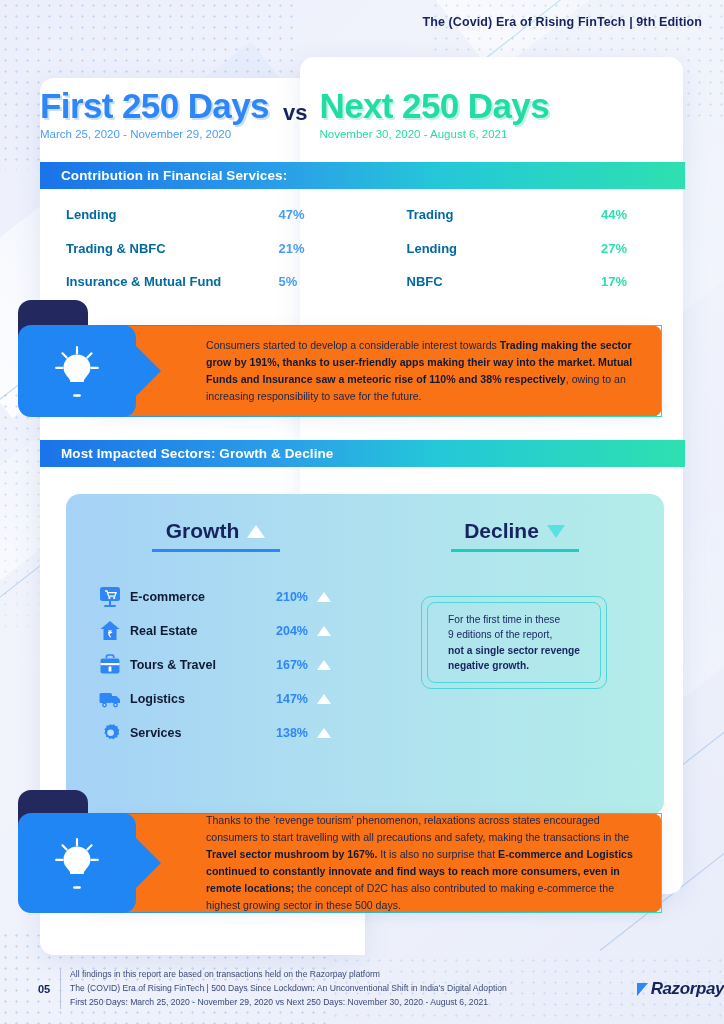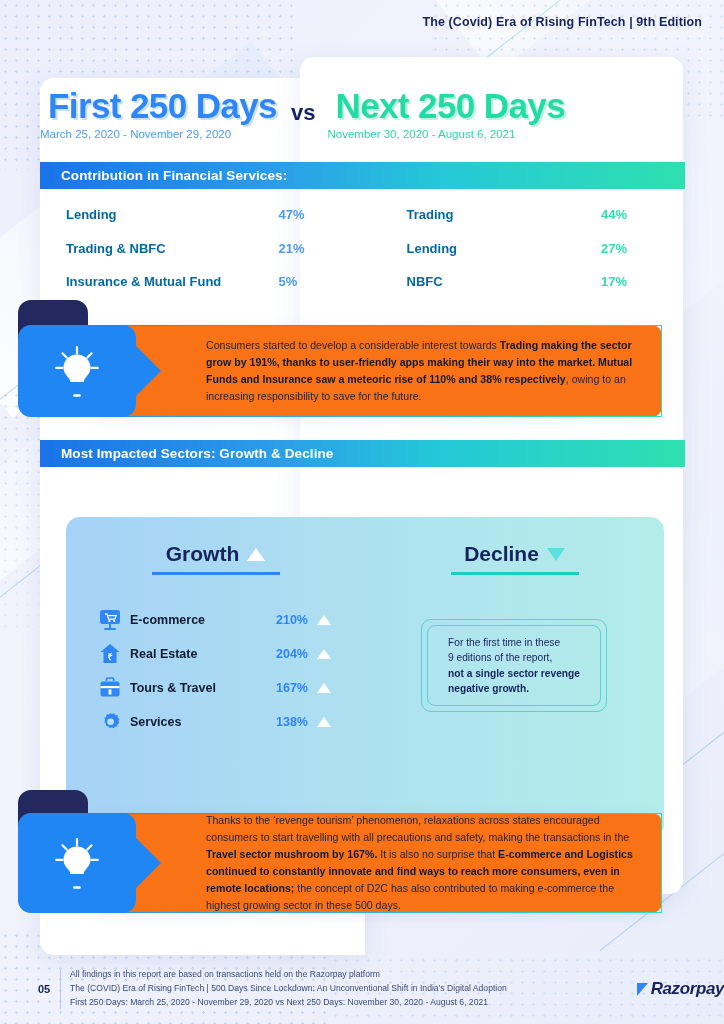--- a/index.html
+++ b/index.html
@@ -82,21 +82,20 @@
 
   
   .titles { position: absolute; left: 40px; top: 88px; width: 643px; height: 70px; }
   .title-row { display: flex; align-items: flex-start; }
   .title-block { position: relative; }
   .big-title {
     font-size: 35px;
     font-weight: bold;
     letter-spacing: -.6px;
     line-height: 1.05;
-    padding-left: 8px;
   }
   .t-blue  { color: #2f86f6; text-shadow: 2px 2px 0 #c9e0fb; }
   .t-green { color: #23dca4; text-shadow: 2px 2px 0 #bdf2e4; }
   .vs {
     font-size: 22px; font-weight: bold; color: #16235e;
     margin: 12px 12px 0 14px;
   }
   .sub-date { font-size: 11.5px; margin-top: 3px; }
   .s-blue { color: #4a9df0; }
   .s-green { color: #23dca4; }
@@ -174,21 +173,20 @@
   .co2 .callout-bulb { top: 23px; height: 100px; }
   .co2 .callout-body { left: 90px; top: 23px; width: 572px; height: 100px;
                        display:flex; align-items:center; }
 
   
   .gd-panel {
     position: absolute; left: 66px; top: 494px; width: 598px; height: 321px;
     background: linear-gradient(90deg, #a5d2f6 0%, #aee0f0 48%, #b3ede9 100%);
     border-radius: 14px;
     display: flex;
-    margin-top: 23px;
   }
   .gd-col { width: 50%; position: relative; }
   .gd-head {
     text-align: center; margin-top: 25px;
     font-size: 21px; font-weight: bold; color: #17235c;
     display: flex; align-items: center; justify-content: center; gap: 8px;
   }
   .gd-underline {
     width: 128px; height: 2.5px; margin: 6px auto 0;
   }
@@ -401,20 +399,33 @@
             <path d="M8.5 4V2.6c0-.9.7-1.6 1.6-1.6h4c.9 0 1.6.7 1.6 1.6V4" stroke="#2f86f6" stroke-width="1.7" fill="none"></path>
             <rect x="2.5" y="4.5" width="19" height="15" rx="2.2" fill="#2f86f6"></rect>
             <rect x="2.5" y="9" width="19" height="2.2" fill="#ffffff"></rect>
             <rect x="10.6" y="12.5" width="2.8" height="5" fill="#ffffff"></rect>
           </svg>
           <div class="g-name">Tours &amp; Travel</div>
           <div class="g-val">167%</div>
           <span class="g-arrow"></span>
         </div>
 
+        <div class="growth-row">
+          <svg class="g-icon" viewBox="0 0 26 22">
+            <rect x="1.5" y="5" width="12.5" height="10" rx="1.6" fill="#2f86f6"></rect>
+            <path d="M14 8h4.3l3.7 3.6V15H14z" fill="#2f86f6"></path>
+            <circle cx="6.5" cy="17" r="2.4" fill="#2f86f6"></circle>
+            <circle cx="17.5" cy="17" r="2.4" fill="#2f86f6"></circle>
+            <circle cx="6.5" cy="17" r="1" fill="#bfe0fd"></circle>
+            <circle cx="17.5" cy="17" r="1" fill="#bfe0fd"></circle>
+          </svg>
+          <div class="g-name">Logistics</div>
+          <div class="g-val">147%</div>
+          <span class="g-arrow"></span>
+        </div>
 
         <div class="growth-row">
           <svg class="g-icon" viewBox="0 0 26 22">
             <path d="M12 2.2l2.1.9 2-.9 1.3 1.8 2.2.3.1 2.2 1.7 1.4-1 2 .9 2-1.8 1.3-.3 2.2-2.2.1-1.4 1.7-2-1-2 .9-1.3-1.8-2.2-.3-.1-2.2L6.3 11l1-2-.9-2 1.8-1.3.3-2.2 2.2-.1z" fill="#2f86f6"></path>
             <circle cx="12.6" cy="10.8" r="3.3" fill="#bfe0fd"></circle>
           </svg>
           <div class="g-name">Services</div>
           <div class="g-val">138%</div>
           <span class="g-arrow"></span>
         </div>

